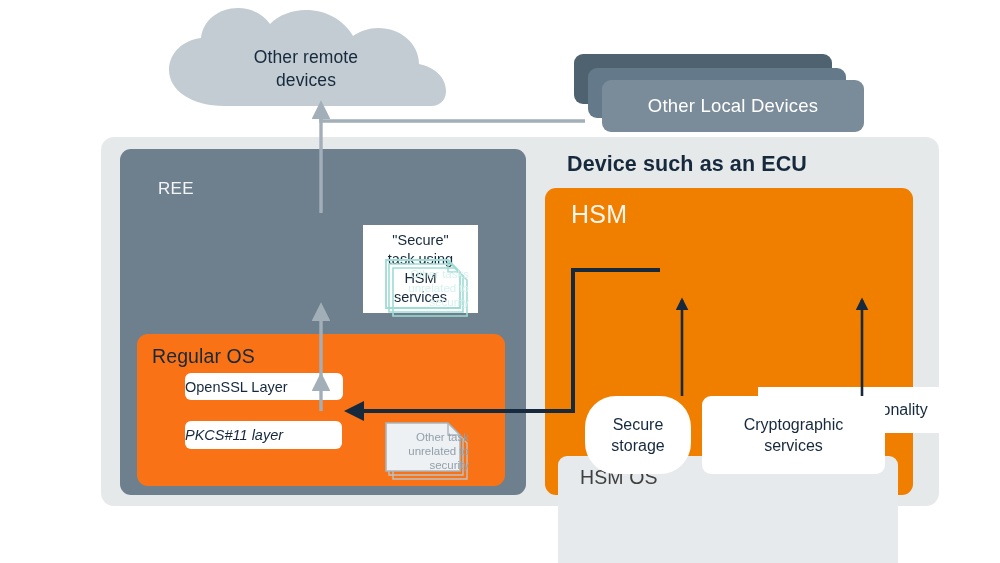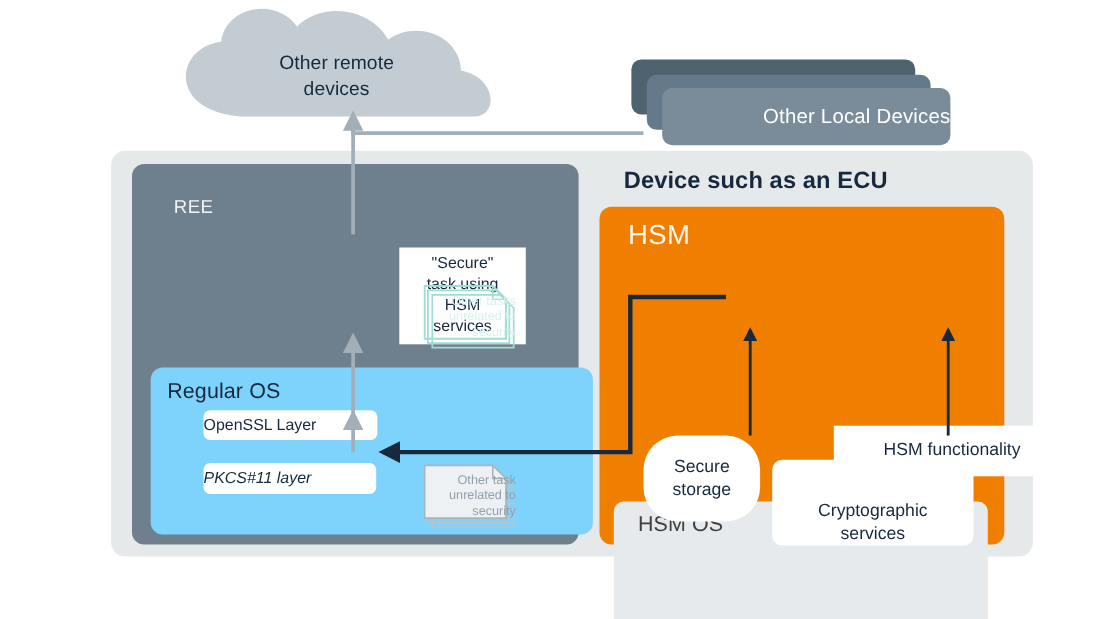--- a/index.html
+++ b/index.html
@@ -47,21 +47,21 @@
   }
   .dev-card {
     position: absolute;
     border-radius: 9px;
   }
   #dev-card-back  { left: 0px;  top: 0px;  width: 258px; height: 50px; background: #4e626f; }
   #dev-card-mid   { left: 14px; top: 14px; width: 258px; height: 50px; background: #64798a; }
   #dev-card-front {
     left: 28px; top: 26px; width: 262px; height: 52px;
     background: #7a8c99;
-    display: flex; align-items: center; justify-content: flex-end;
+    display: flex; align-items: center; justify-content: center;
   }
   #local-devices-label {
     color: #ffffff;
     font-size: 18.5px;
     letter-spacing: .2px;
   }
 
   
   #device-panel {
     left: 101px; top: 137px;
@@ -102,23 +102,22 @@
     text-align: center;
     font-size: 14.5px;
     line-height: 19px;
     color: #16293d;
   }
 
   
   #regular-os-panel {
     left: 17px; top: 185px;
     width: 368px; height: 152px;
-    background: #7dd3fc;
+    background: #f97316;
     border-radius: 11px;
-    padding-left: 34px;
   }
   #regular-os-title {
     position: absolute;
     left: 15px; top: 11px;
     font-size: 19.5px;
     color: #16293d;
     letter-spacing: .1px;
   }
   .os-box {
     position: absolute;
@@ -191,21 +190,21 @@
     position: absolute;
     background: #ffffff;
     border-radius: 9px;
     display: flex; align-items: center; justify-content: center;
     text-align: center;
     font-size: 16px;
     line-height: 21px;
     color: #16293d;
   }
   #secure-storage-box { left: 585px; top: 396px; width: 106px; height: 78px; border-radius: 31px; }
-  #crypto-services-box { left: 702px; top: 418px; width: 183px; height: 78px; align-items: flex-end; }
+  #crypto-services-box { left: 702px; top: 396px; width: 183px; height: 78px; }
 
   
   #connectors {
     left: 0; top: 0;
     width: 1000px; height: 563px;
     pointer-events: none;
   }
 </style>
 </head>
 <body>

